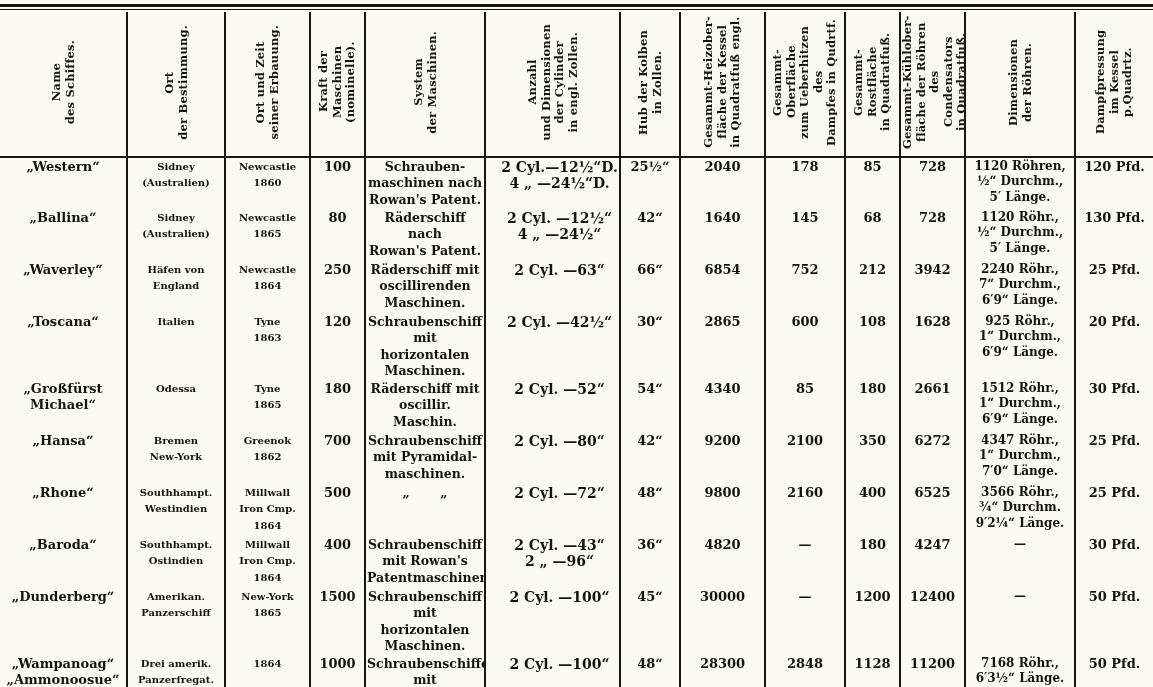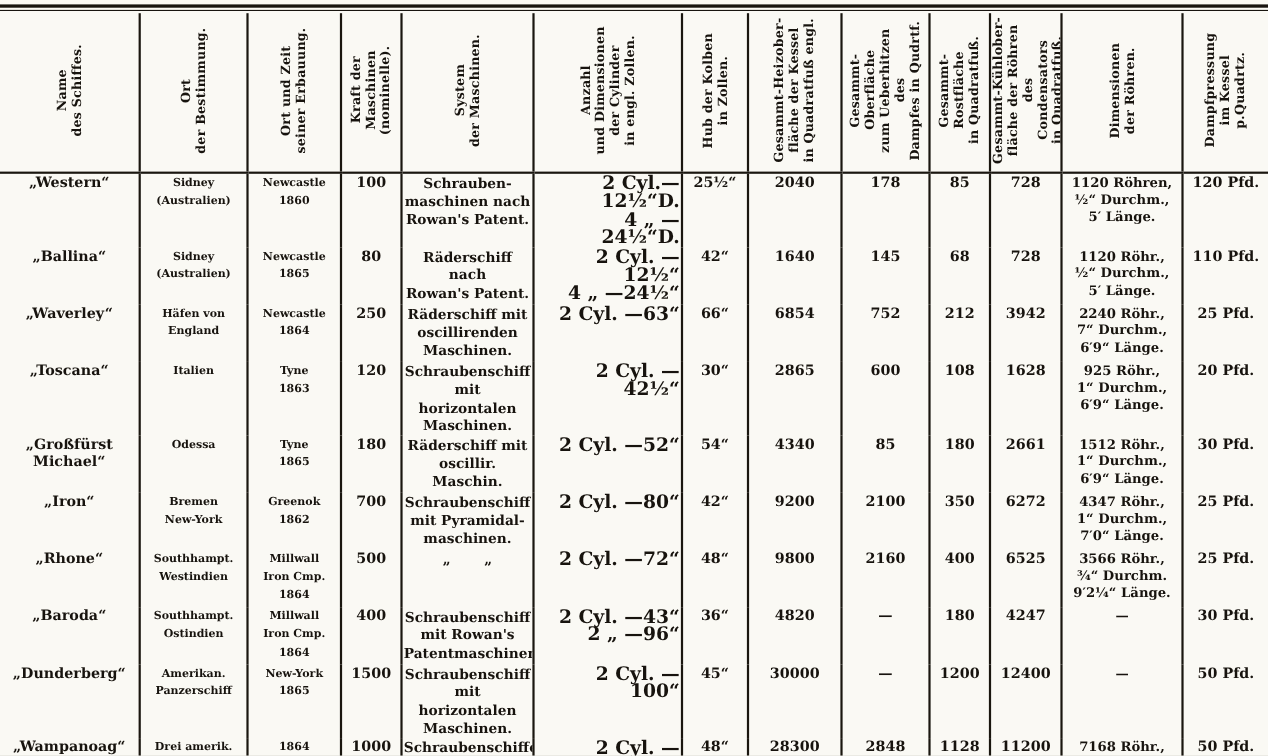--- a/index.html
+++ b/index.html
@@ -25,21 +25,21 @@
   .vth {
     display:inline-block; writing-mode:vertical-rl; transform:rotate(180deg);
     white-space:pre-line; text-align:center; letter-spacing:0.2px; max-height:136px;
   }
   td {
     vertical-align:top; text-align:center; white-space:pre-line;
     font-size:13px; line-height:16.5px; padding:1px 1px 0 1px;
   }
   tr.r { height:52px; }
   tr.r-last { height:64px; }
-  td.c-cyl { text-align:right; padding-left:15px; font-size:17px; }
+  td.c-cyl { text-align:center; padding-left:15px; font-size:14px; }
   td.c-sys { font-size:12.5px;margin-top:40px; }
   td.c-tube { font-size:12px; line-height:15.5px;text-align:center; }
   td.c-dest, td.c-built { font-size:10px; }
 </style>
 </head>
 <body>
 
 <div class="page">
   <div class="rule-a"></div>
   <div class="rule-b"></div>
@@ -131,21 +131,21 @@
         <td class="c-cyl">2 Cyl. —12½“
 4 „ —24½“</td>
         <td>42“</td>
         <td>1640</td>
         <td>145</td>
         <td>68</td>
         <td>728</td>
         <td class="c-tube">1120 Röhr.,
 ½“ Durchm.,
 5′ Länge.</td>
-        <td>110 Pfd.</td>
+        <td>130 Pfd.</td>
       </tr>
       <tr class="r">
         <td class="c-name">„Waverley“</td>
         <td class="c-dest">Häfen von
 England</td>
         <td class="c-built">Newcastle
 1864</td>
         <td>250</td>
         <td class="c-sys">Räderschiff mit
 oscillirenden
@@ -195,21 +195,21 @@
         <td>4340</td>
         <td>85</td>
         <td>180</td>
         <td>2661</td>
         <td class="c-tube">1512 Röhr.,
 1“ Durchm.,
 6′9“ Länge.</td>
         <td>30 Pfd.</td>
       </tr>
       <tr class="r">
-        <td class="c-name">„Iron“</td>
+        <td class="c-name">„Hansa“</td>
         <td class="c-dest">Bremen
 New-York</td>
         <td class="c-built">Greenok
 1862</td>
         <td>700</td>
         <td class="c-sys">Schraubenschiff
 mit Pyramidal-
 maschinen.</td>
         <td class="c-cyl">2 Cyl. —80“</td>
         <td>42“</td>

